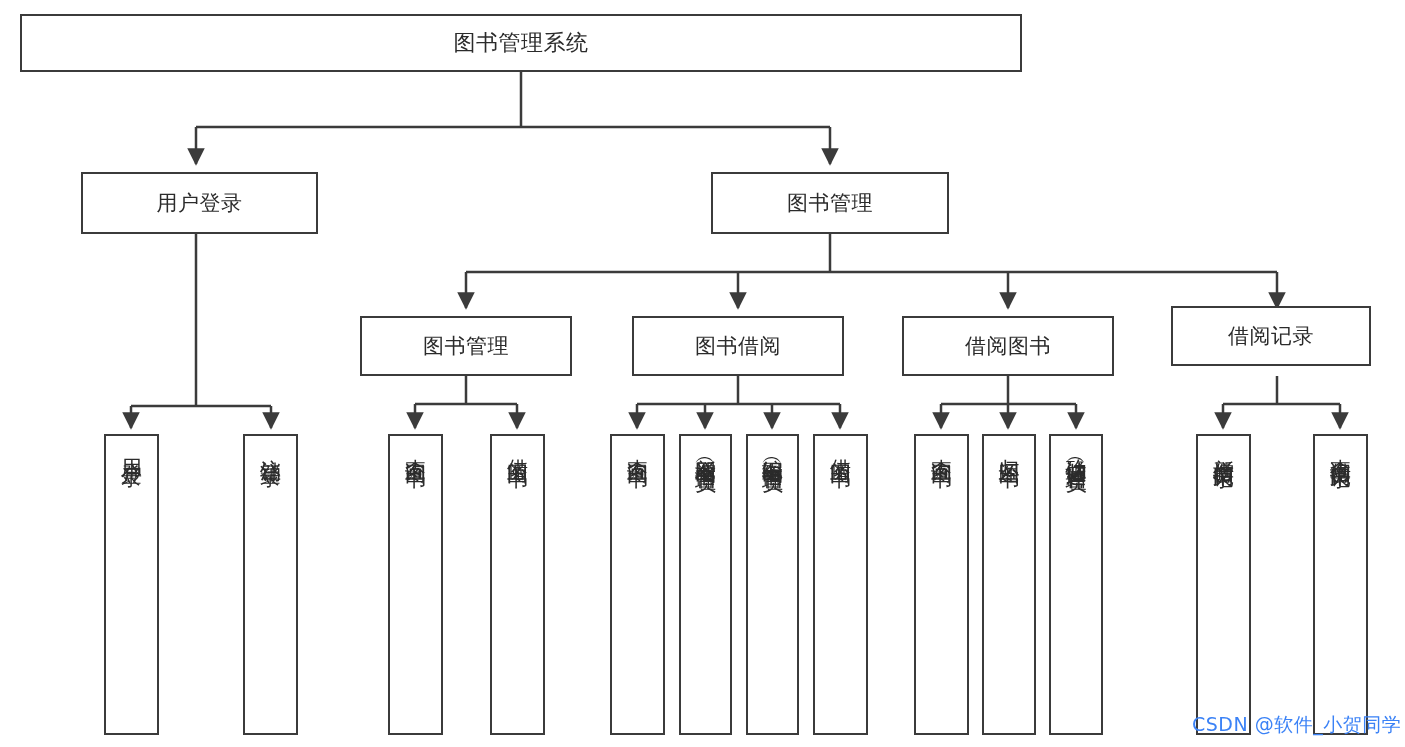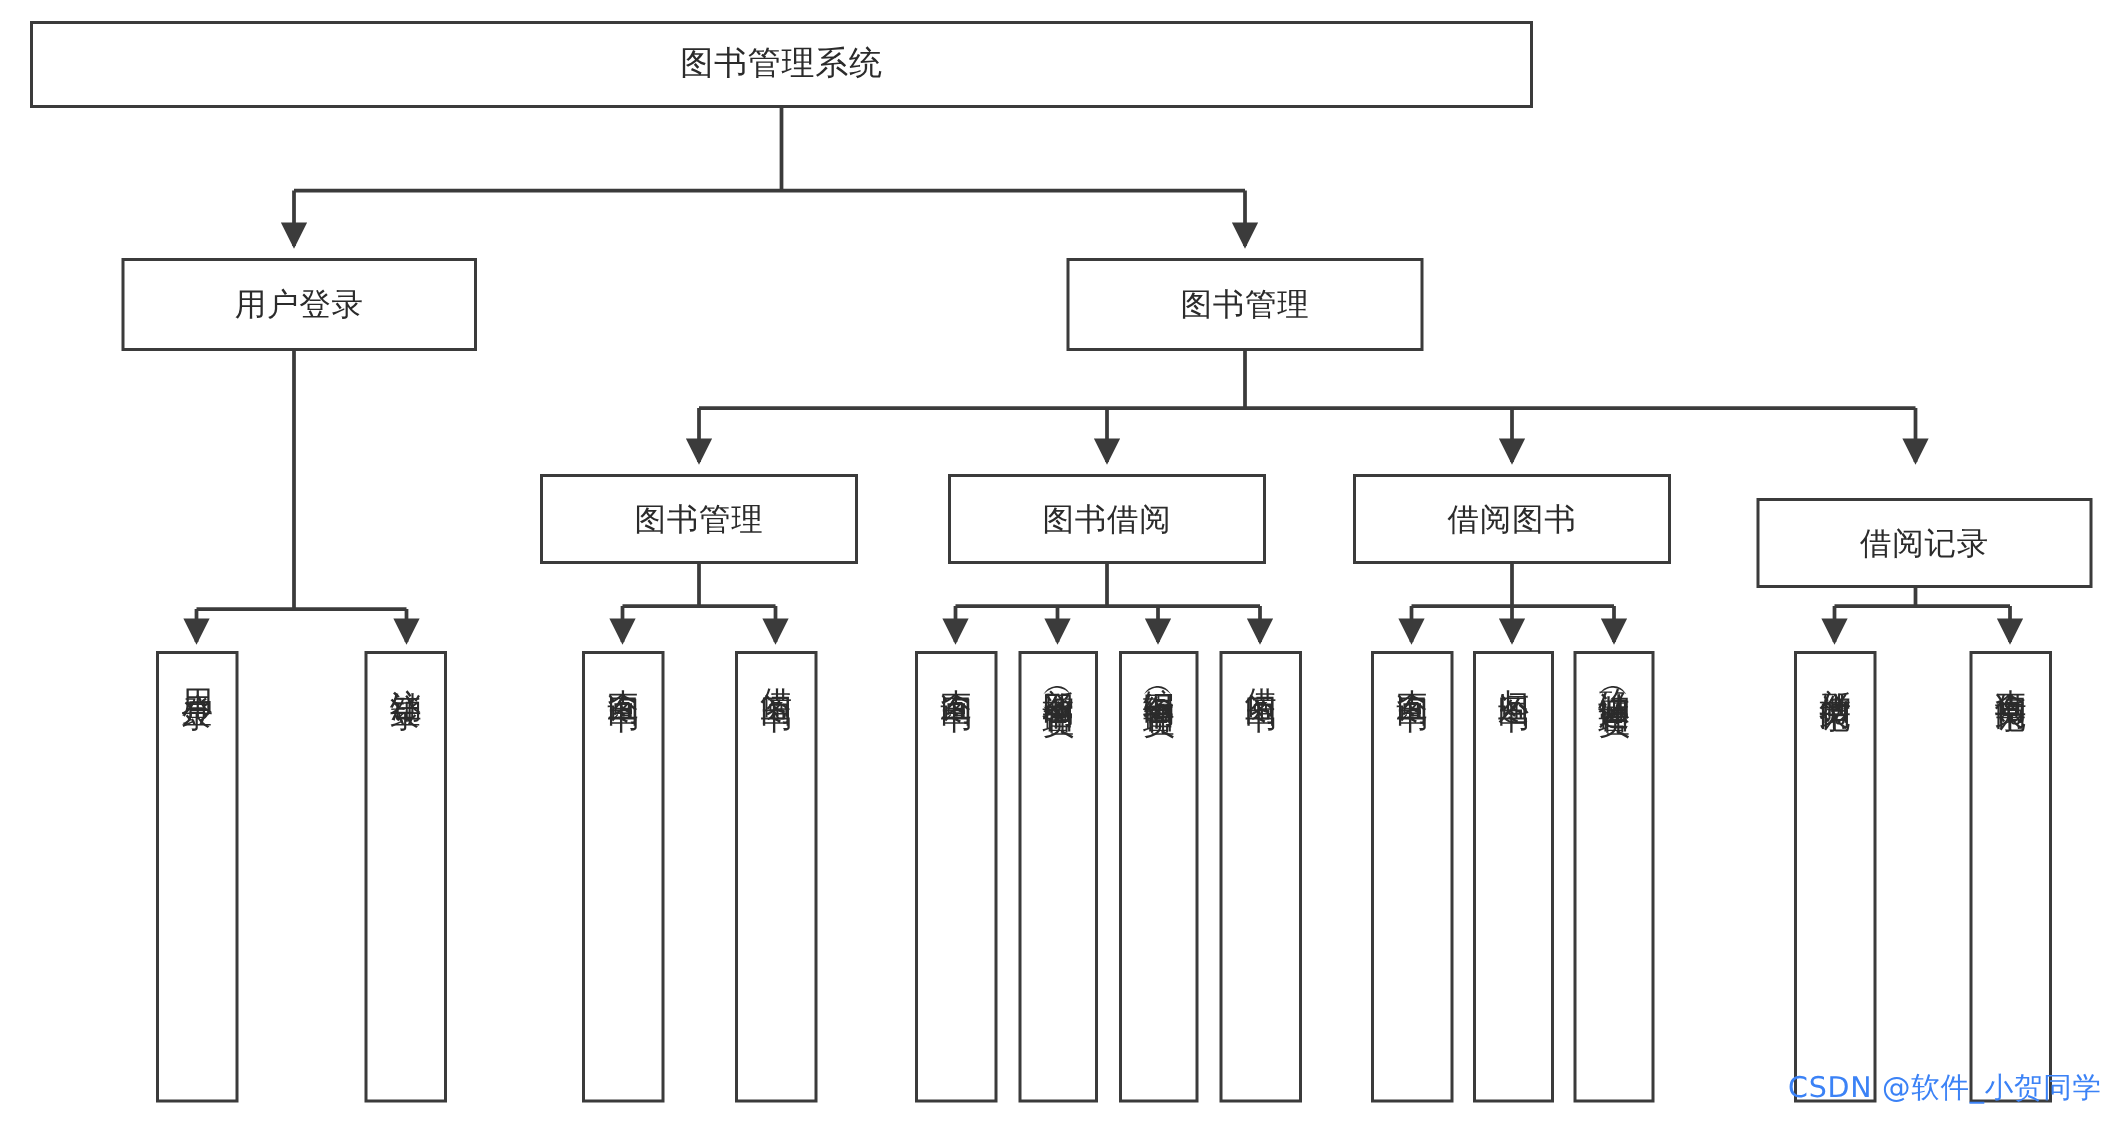--- a/index.html
+++ b/index.html
@@ -145,21 +145,21 @@
   </div>
 
   <div class="node horiz" style="left:632px; top:316px; width:212px; height:60px;align-items:center;">
     <span class="lbl">图书借阅</span>
   </div>
 
   <div class="node horiz" style="left:902px; top:316px; width:212px; height:60px;">
     <span class="lbl">借阅图书</span>
   </div>
 
-  <div class="node horiz" style="left:1171px; top:332px; width:224px; height:60px;">
+  <div class="node horiz" style="left:1171px; top:306px; width:200px; height:60px;">
     <span class="lbl">借阅记录</span>
   </div>
 
   <div class="node vert" style="left:104px; top:434px; width:55px; height:301px;">
     <span class="lbl">用户登录</span>
   </div>
 
   <div class="node vert" style="left:243px; top:434px; width:55px; height:301px;">
     <span class="lbl">注销登录</span>
   </div>

